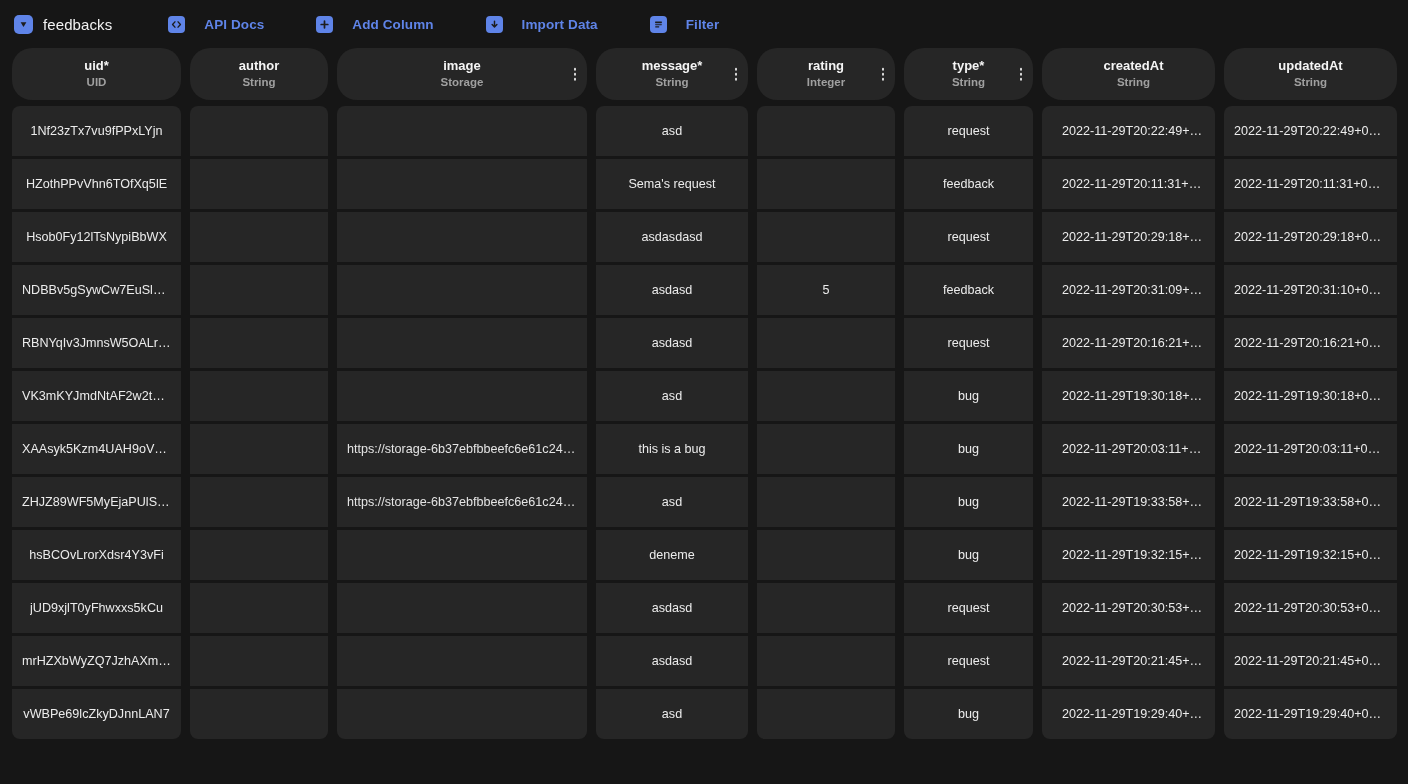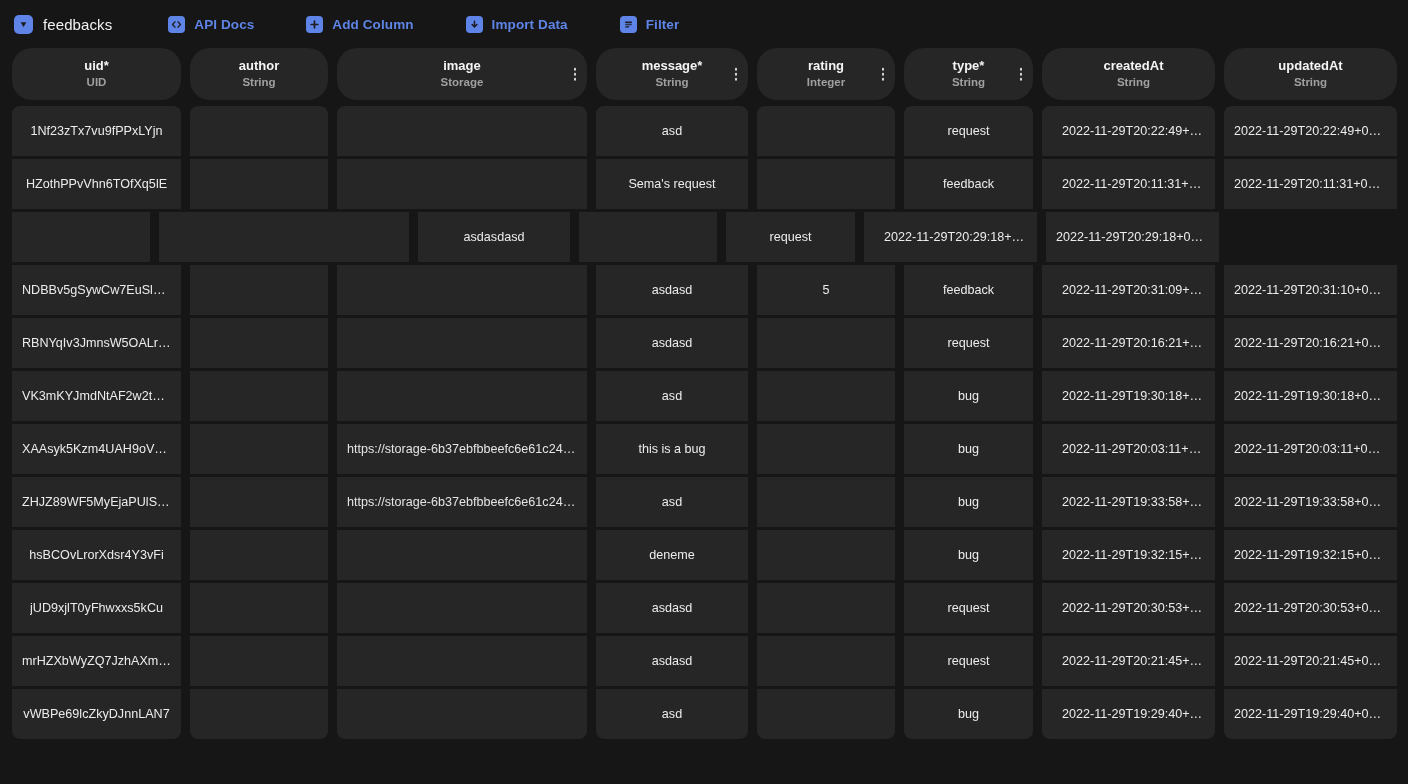--- a/index.html
+++ b/index.html
@@ -49,21 +49,21 @@
     font-size: 15px;
     font-weight: 400;
     color: #f2f2f2;
     letter-spacing: 0.1px;
     white-space: nowrap;
   }
 
   .tb-btn {
     display: flex;
     align-items: center;
-    gap: 9px;
+    gap: 19px;
     background: transparent;
     border: 0;
     cursor: pointer;
     padding: 4px 6px;
     margin-right: 40px;
     white-space: nowrap;
   }
 
   .tb-btn:last-of-type { margin-right: 0; }
 
@@ -346,20 +346,23 @@
           <span class="cell-text">feedback</span>
         </div>
         <div class="cell col-createdAt">
           <span class="cell-text">2022-11-29T20:11:31+03:00</span>
         </div>
         <div class="cell col-updatedAt">
           <span class="cell-text">2022-11-29T20:11:31+03:00</span>
         </div>
       </div>
       <div class="grid-row body-row">
+        <div class="cell col-uid">
+          <span class="cell-text">Hsob0Fy12lTsNypiBbWX</span>
+        </div>
         <div class="cell col-author">
           <span class="cell-text"></span>
         </div>
         <div class="cell col-image">
           <span class="cell-text"></span>
         </div>
         <div class="cell col-message">
           <span class="cell-text">asdasdasd</span>
         </div>
         <div class="cell col-rating">

